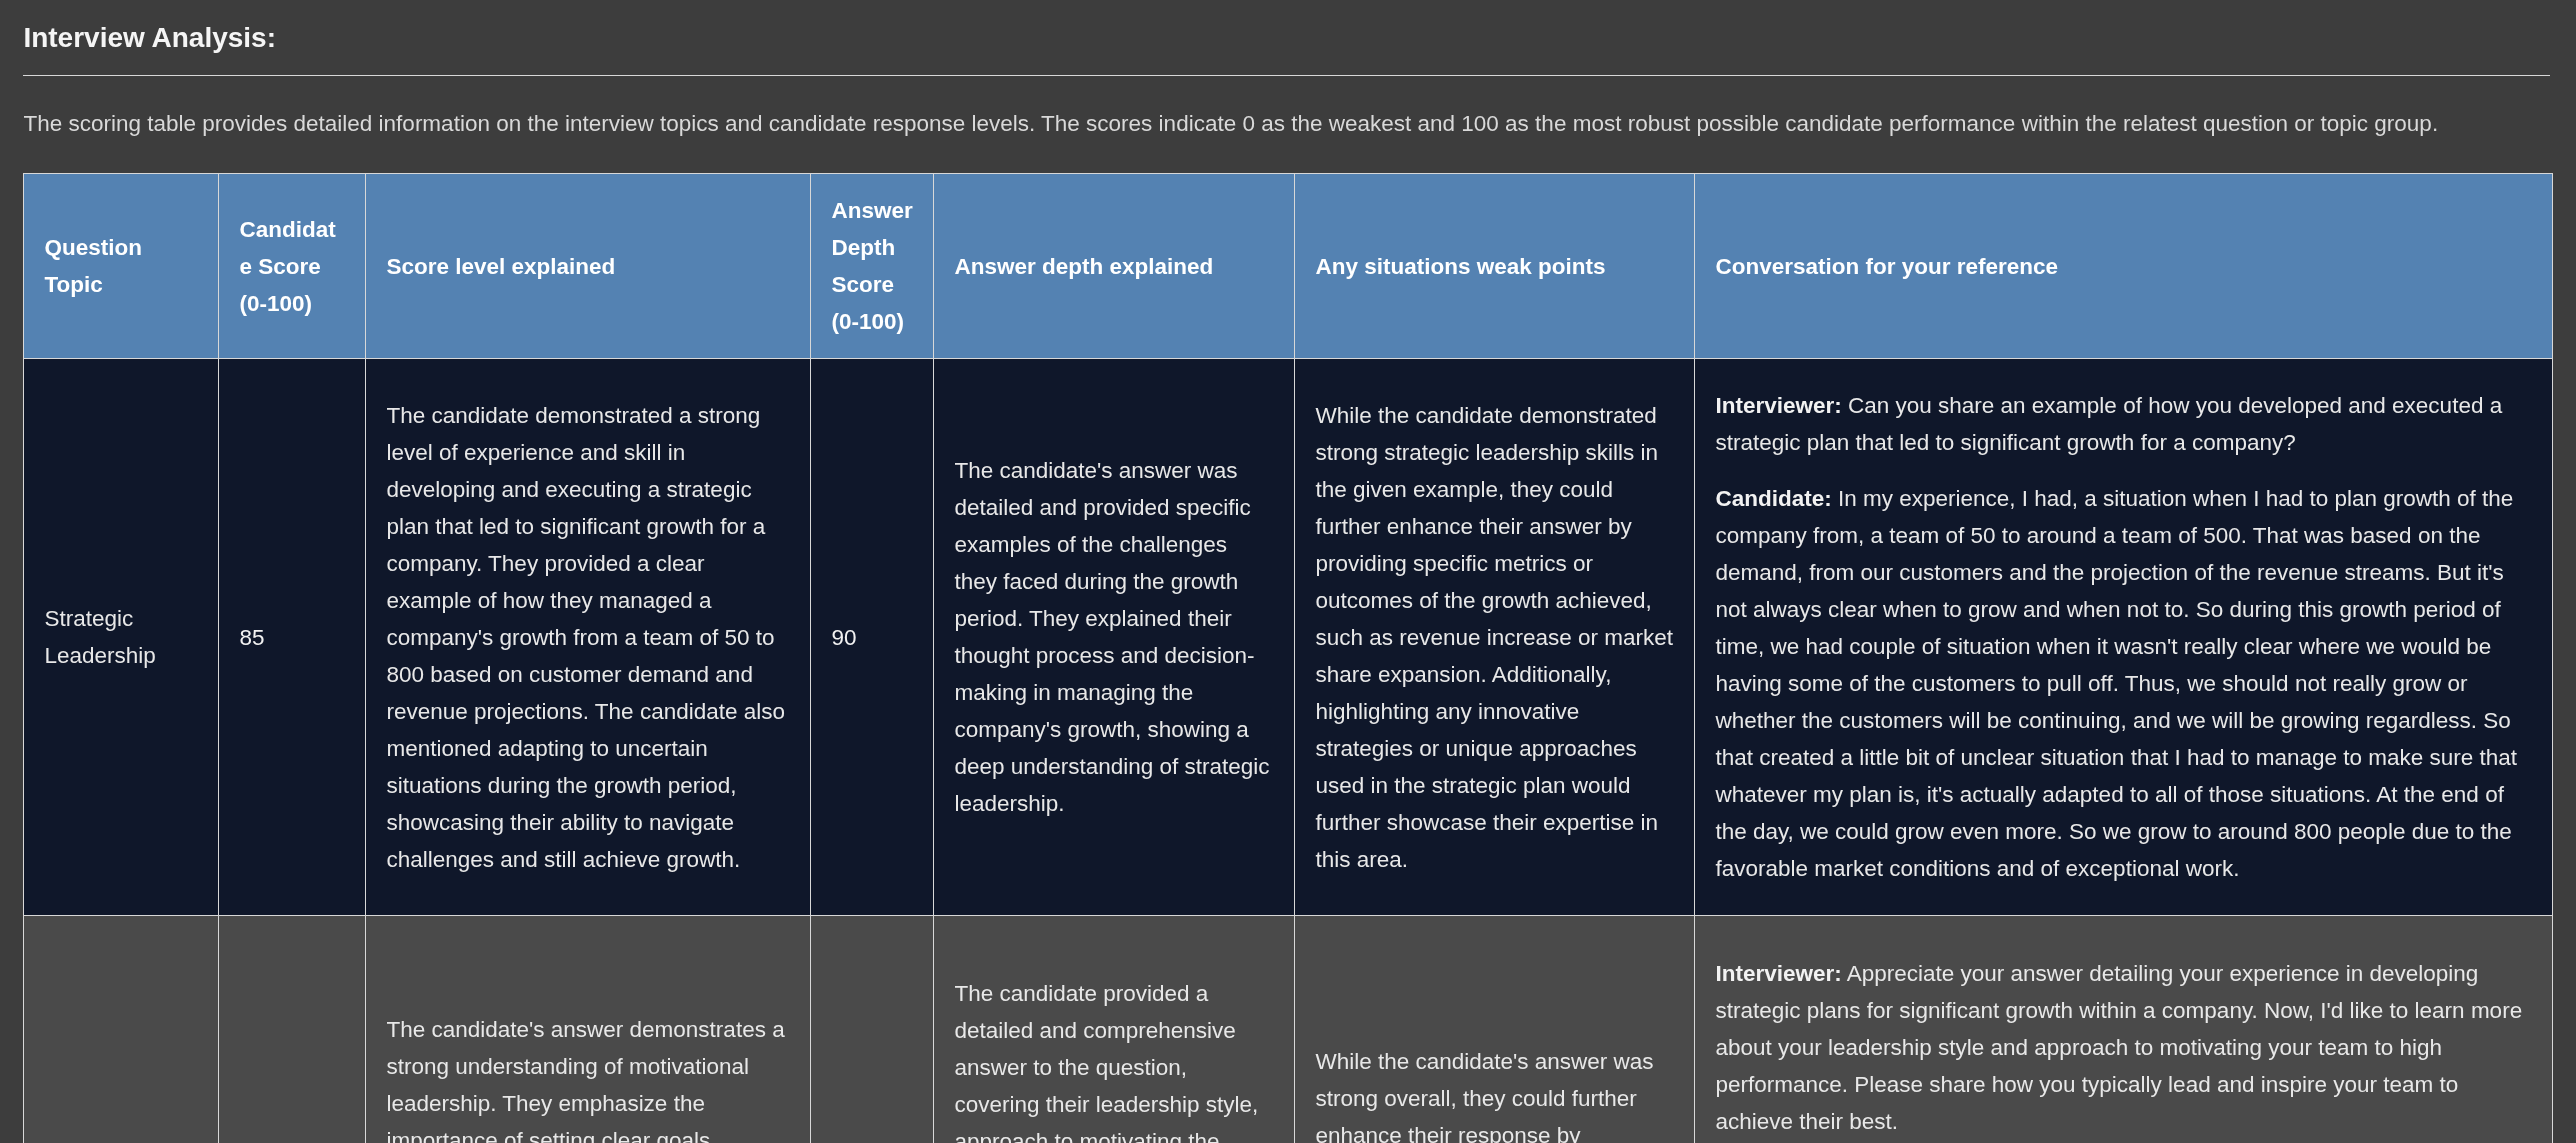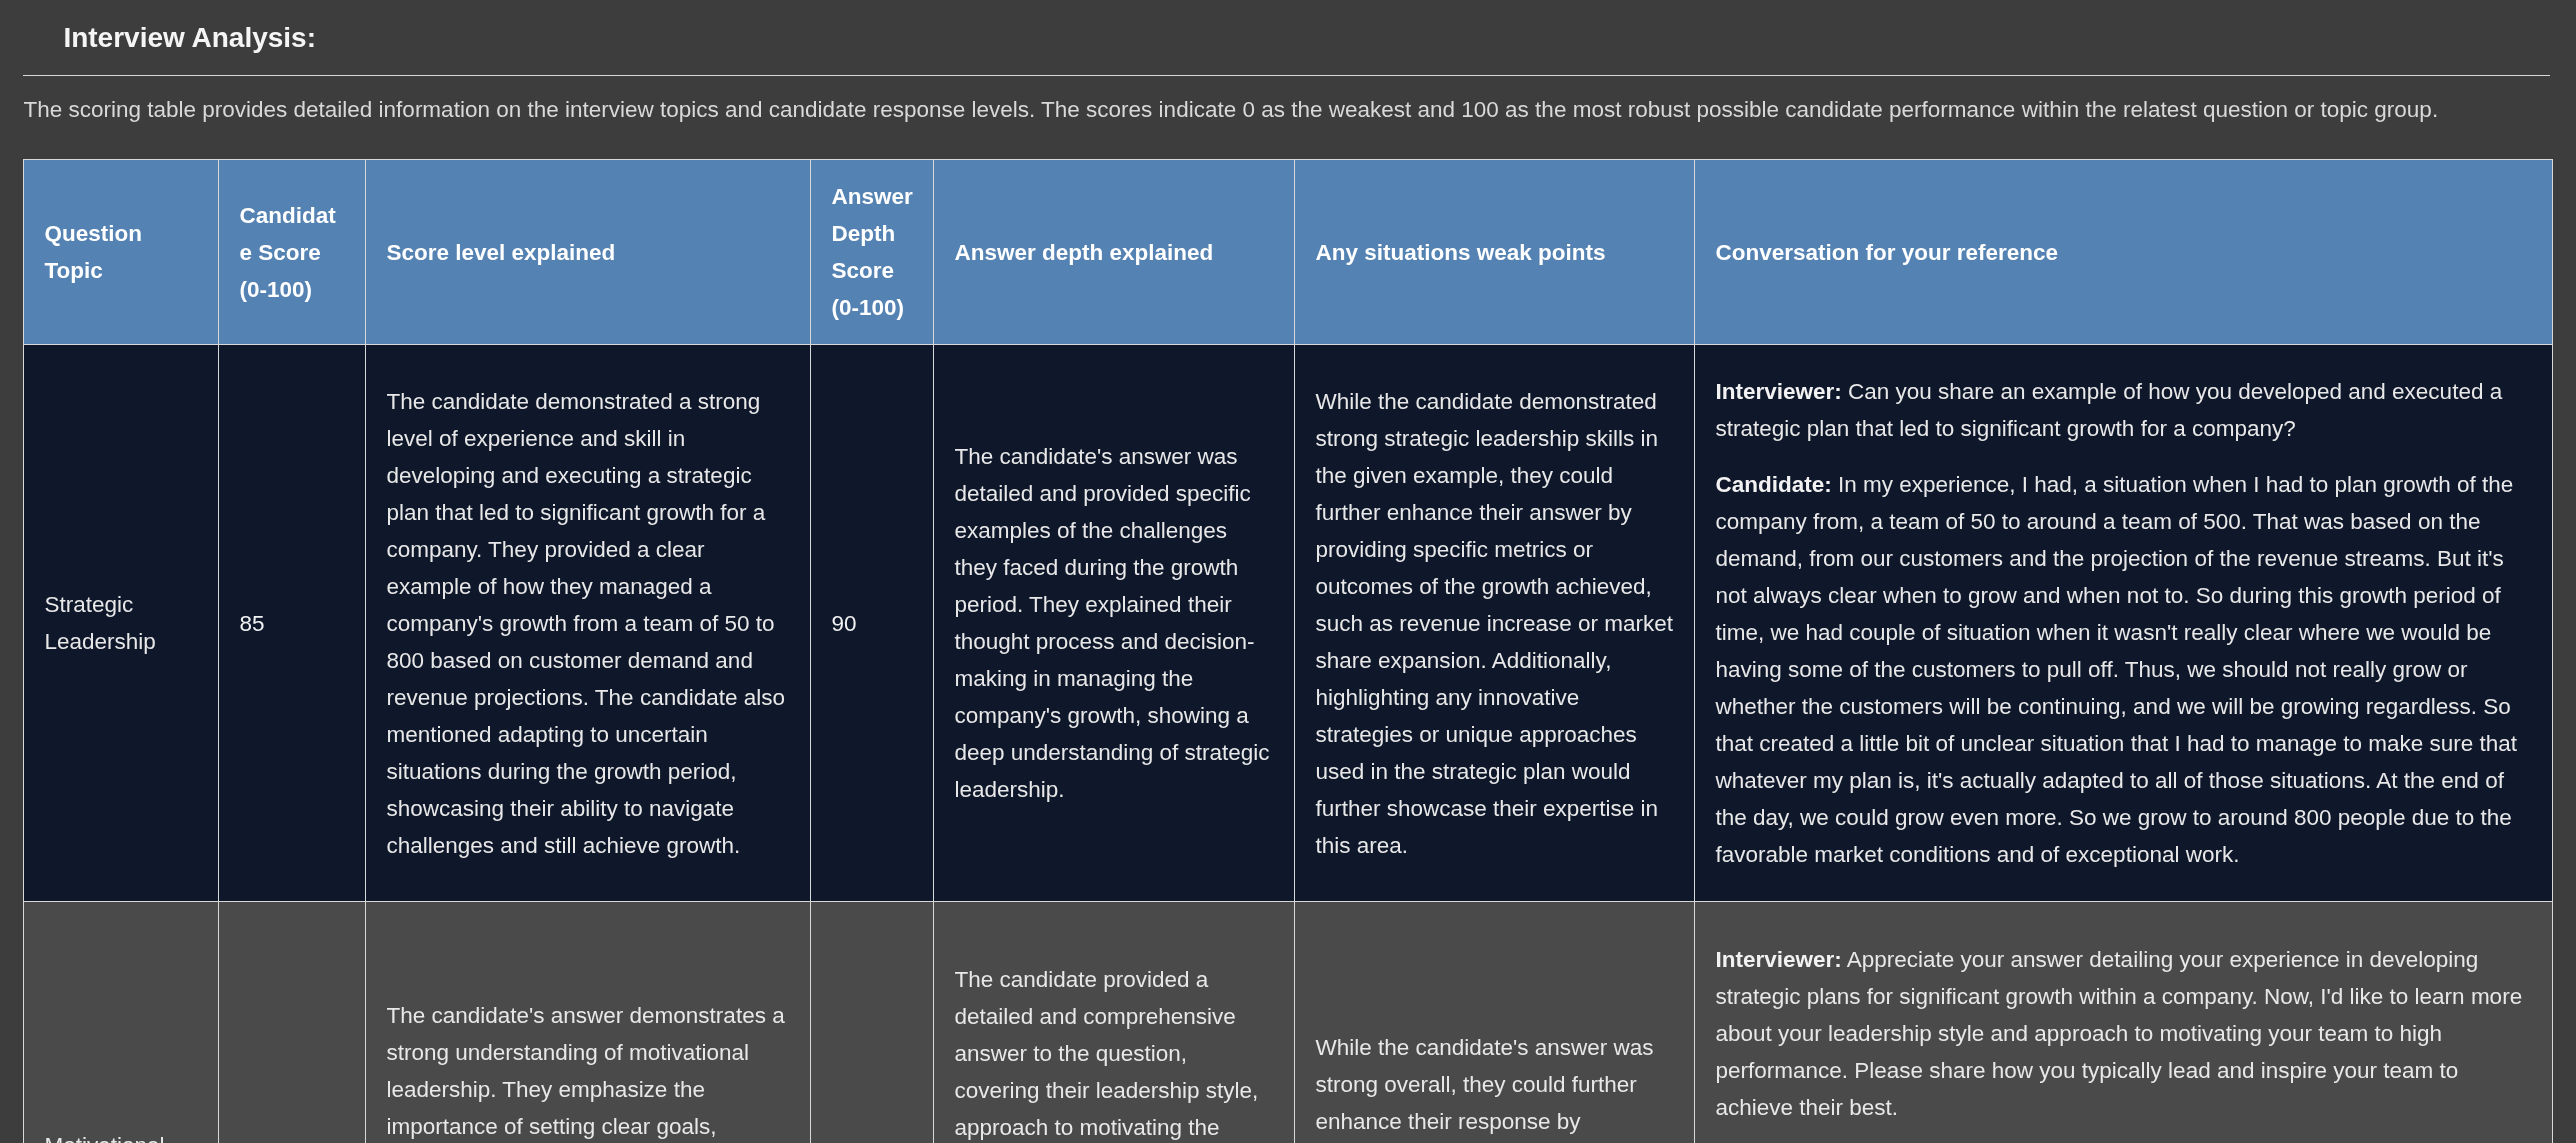--- a/index.html
+++ b/index.html
@@ -10,30 +10,29 @@
     font-family: "Liberation Sans", sans-serif;
     color: #e8e8e8;
   }
   .page { padding: 21.6px 23.4px 0 23.4px; }
 
   .page-title {
     font-size: 28px;
     font-weight: bold;
     color: #f5f5f5;
     line-height: 32px;
-    margin-left: 40px;
   }
   .rule {
     border: none;
     border-top: 1.8px solid #d8d8d8;
     margin-top: 21.6px;
     width: 2527px;
   }
   .description {
-    margin-top: 20px;
+    margin-top: 34px;
     font-size: 22.5px;
     line-height: 27px;
     color: #d9d9d9;
   }
 
   table.score-table {
     margin-top: 36px;
     border-collapse: collapse;
     table-layout: fixed;
     width: 2529px;

